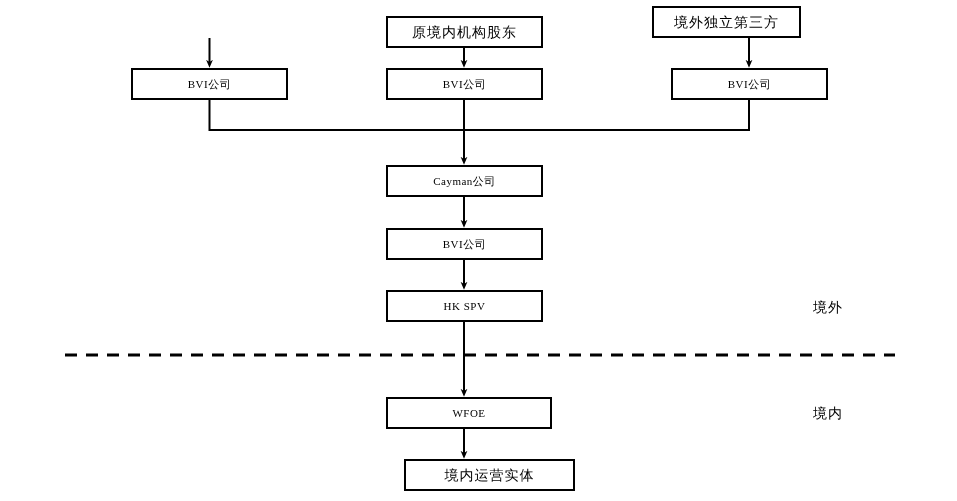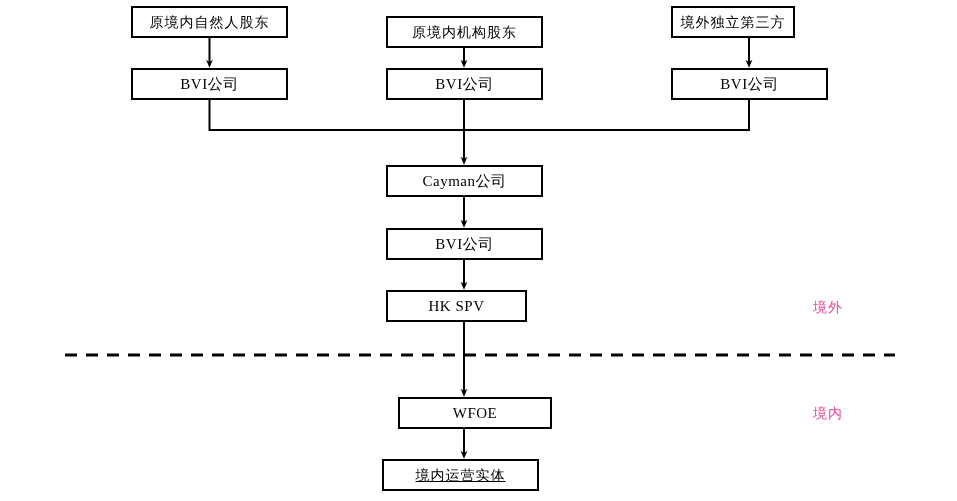--- a/index.html
+++ b/index.html
@@ -19,36 +19,36 @@
     overflow: hidden;
   }
   .node-box {
     position: absolute;
     box-sizing: border-box;
     border: 2px solid #000000;
     background: #ffffff;
     display: flex;
     align-items: center;
     justify-content: center;
-    font-size: 15px;
+    font-size: 11px;
     line-height: 1;
     color: #000000;
     letter-spacing: 0.5px;
     white-space: nowrap;
   }
   .node-box.cjk {
     font-family: "DejaVu Sans", "Liberation Sans", sans-serif;
     font-size: 14px;
     letter-spacing: 1px;
   }
   .region-label {
     position: absolute;
     font-family: "DejaVu Sans", "Liberation Sans", sans-serif;
     font-size: 14px;
-    color: #ec4899;
+    color: #000000;
     letter-spacing: 1px;
     white-space: nowrap;
   }
   .svg-layer {
     position: absolute;
     left: 0;
     top: 0;
     width: 957px;
     height: 501px;
     pointer-events: none;
@@ -81,29 +81,26 @@
 
     <line x1="464" y1="260" x2="464" y2="286" stroke="#000000" stroke-width="2" marker-end="url(#arrowhead)"></line>
 
     <line x1="464" y1="322" x2="464" y2="393" stroke="#000000" stroke-width="2" marker-end="url(#arrowhead)"></line>
 
     <line x1="464" y1="429" x2="464" y2="455" stroke="#000000" stroke-width="2" marker-end="url(#arrowhead)"></line>
 
     <line x1="65" y1="355" x2="895" y2="355" stroke="#000000" stroke-width="3" stroke-dasharray="12 9" stroke-linecap="butt"></line>
   </svg>
 
-  <div class="node-box cjk" style="left:131px; top:6px; width:157px; height:32px;">
-    <span>原境内自然人股东</span>
-  </div>
 
   <div class="node-box cjk" style="left:386px; top:6px; width:157px; height:32px;margin-top:10px;">
     <span>原境内机构股东</span>
   </div>
 
-  <div class="node-box cjk" style="left:671px; top:6px; width:124px; height:32px;">
+  <div class="node-box cjk" style="left:652px; top:6px; width:149px; height:32px;">
     <span>境外独立第三方</span>
   </div>
 
   <div class="node-box" style="left:131px; top:68px; width:157px; height:32px;">
     <span>BVI公司</span>
   </div>
 
   <div class="node-box" style="left:386px; top:68px; width:157px; height:32px;">
     <span>BVI公司</span>
   </div>
@@ -113,29 +110,29 @@
   </div>
 
   <div class="node-box" style="left:386px; top:165px; width:157px; height:32px;text-align:right;">
     <span>Cayman公司</span>
   </div>
 
   <div class="node-box" style="left:386px; top:228px; width:157px; height:32px;">
     <span>BVI公司</span>
   </div>
 
-  <div class="node-box" style="left:386px; top:290px; width:141px; height:32px;">
+  <div class="node-box" style="left:386px; top:290px; width:157px; height:32px;">
     <span>HK SPV</span>
   </div>
 
-  <div class="node-box" style="left:398px; top:397px; width:154px; height:32px;">
+  <div class="node-box" style="left:386px; top:397px; width:166px; height:32px;">
     <span>WFOE</span>
   </div>
 
-  <div class="node-box cjk" style="left:382px; top:459px; width:157px; height:32px;text-decoration:underline;">
+  <div class="node-box cjk" style="left:404px; top:459px; width:171px; height:32px;">
     <span>境内运营实体</span>
   </div>
 
   <div class="region-label" style="left:813px; top:299px;">境外</div>
 
   <div class="region-label" style="left:813px; top:405px;text-align:center;">境内</div>
 
 </div>
 
 </body></html>

